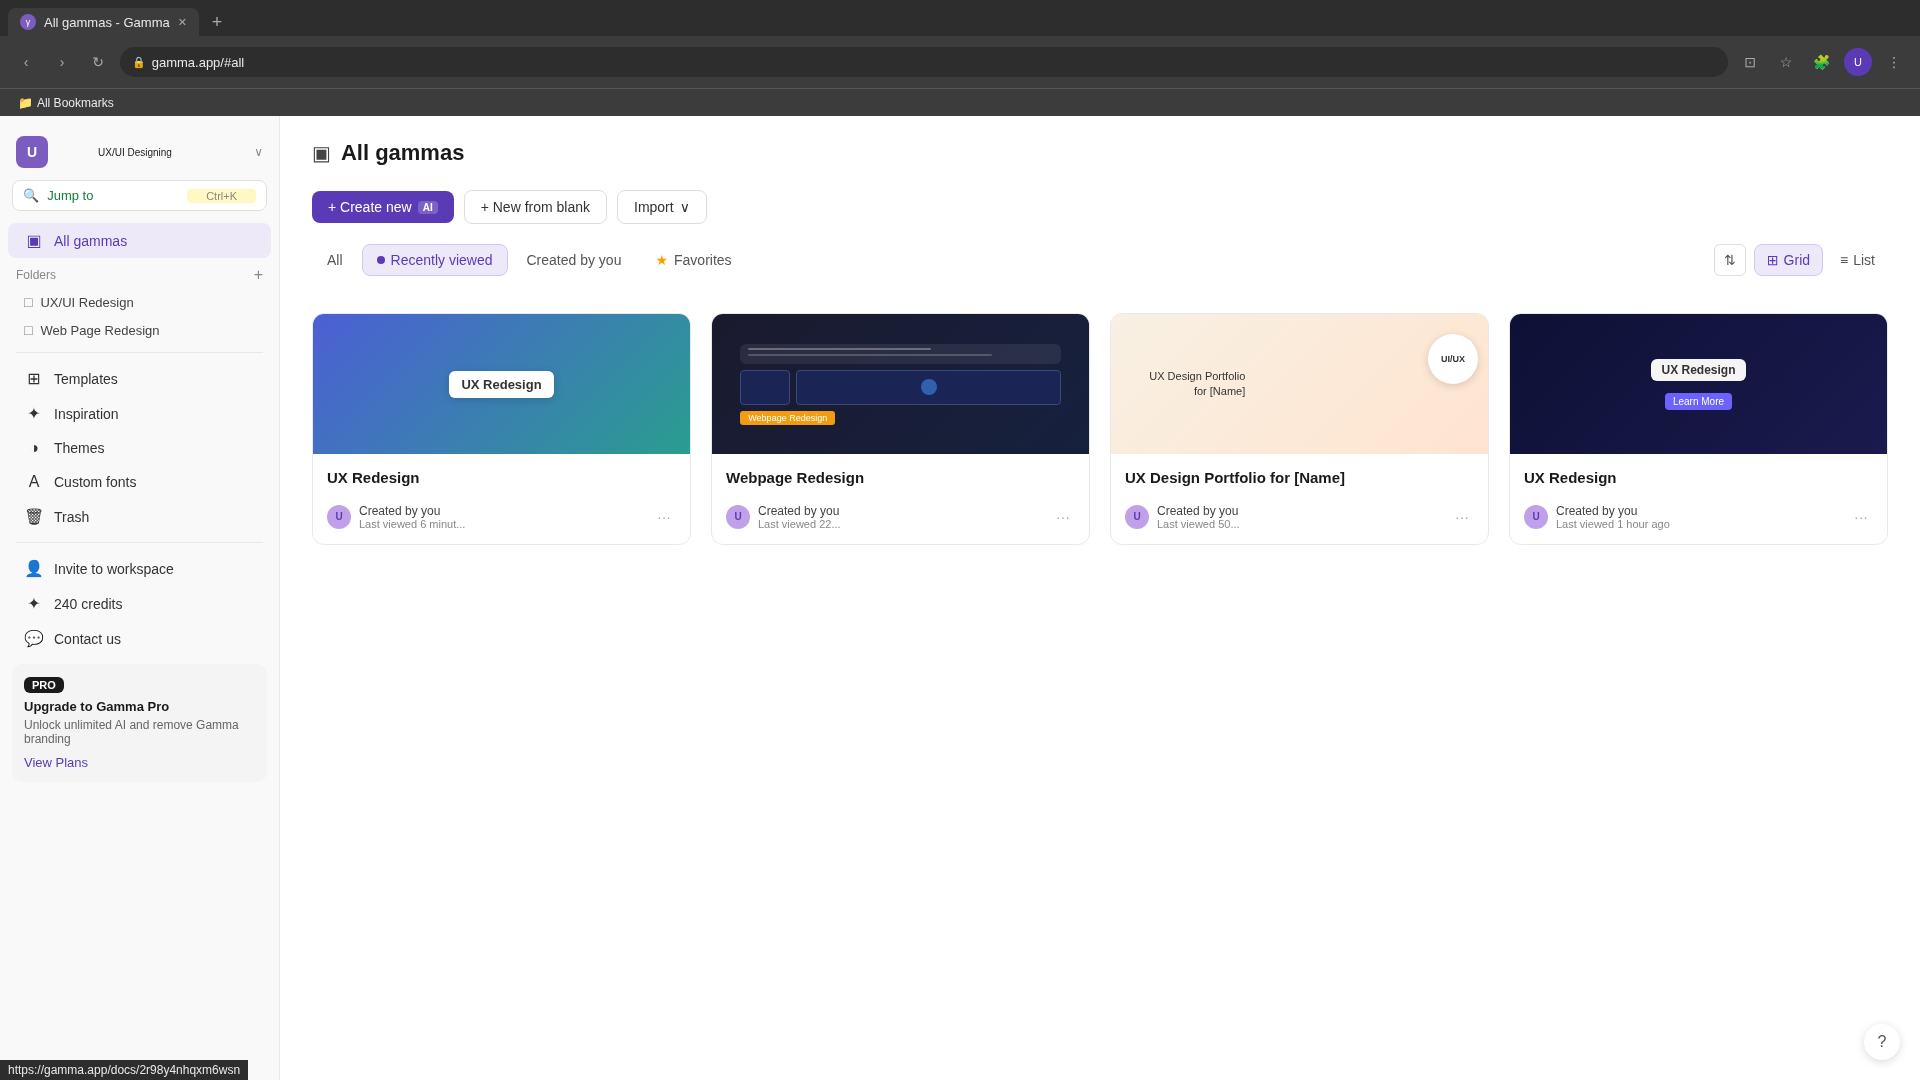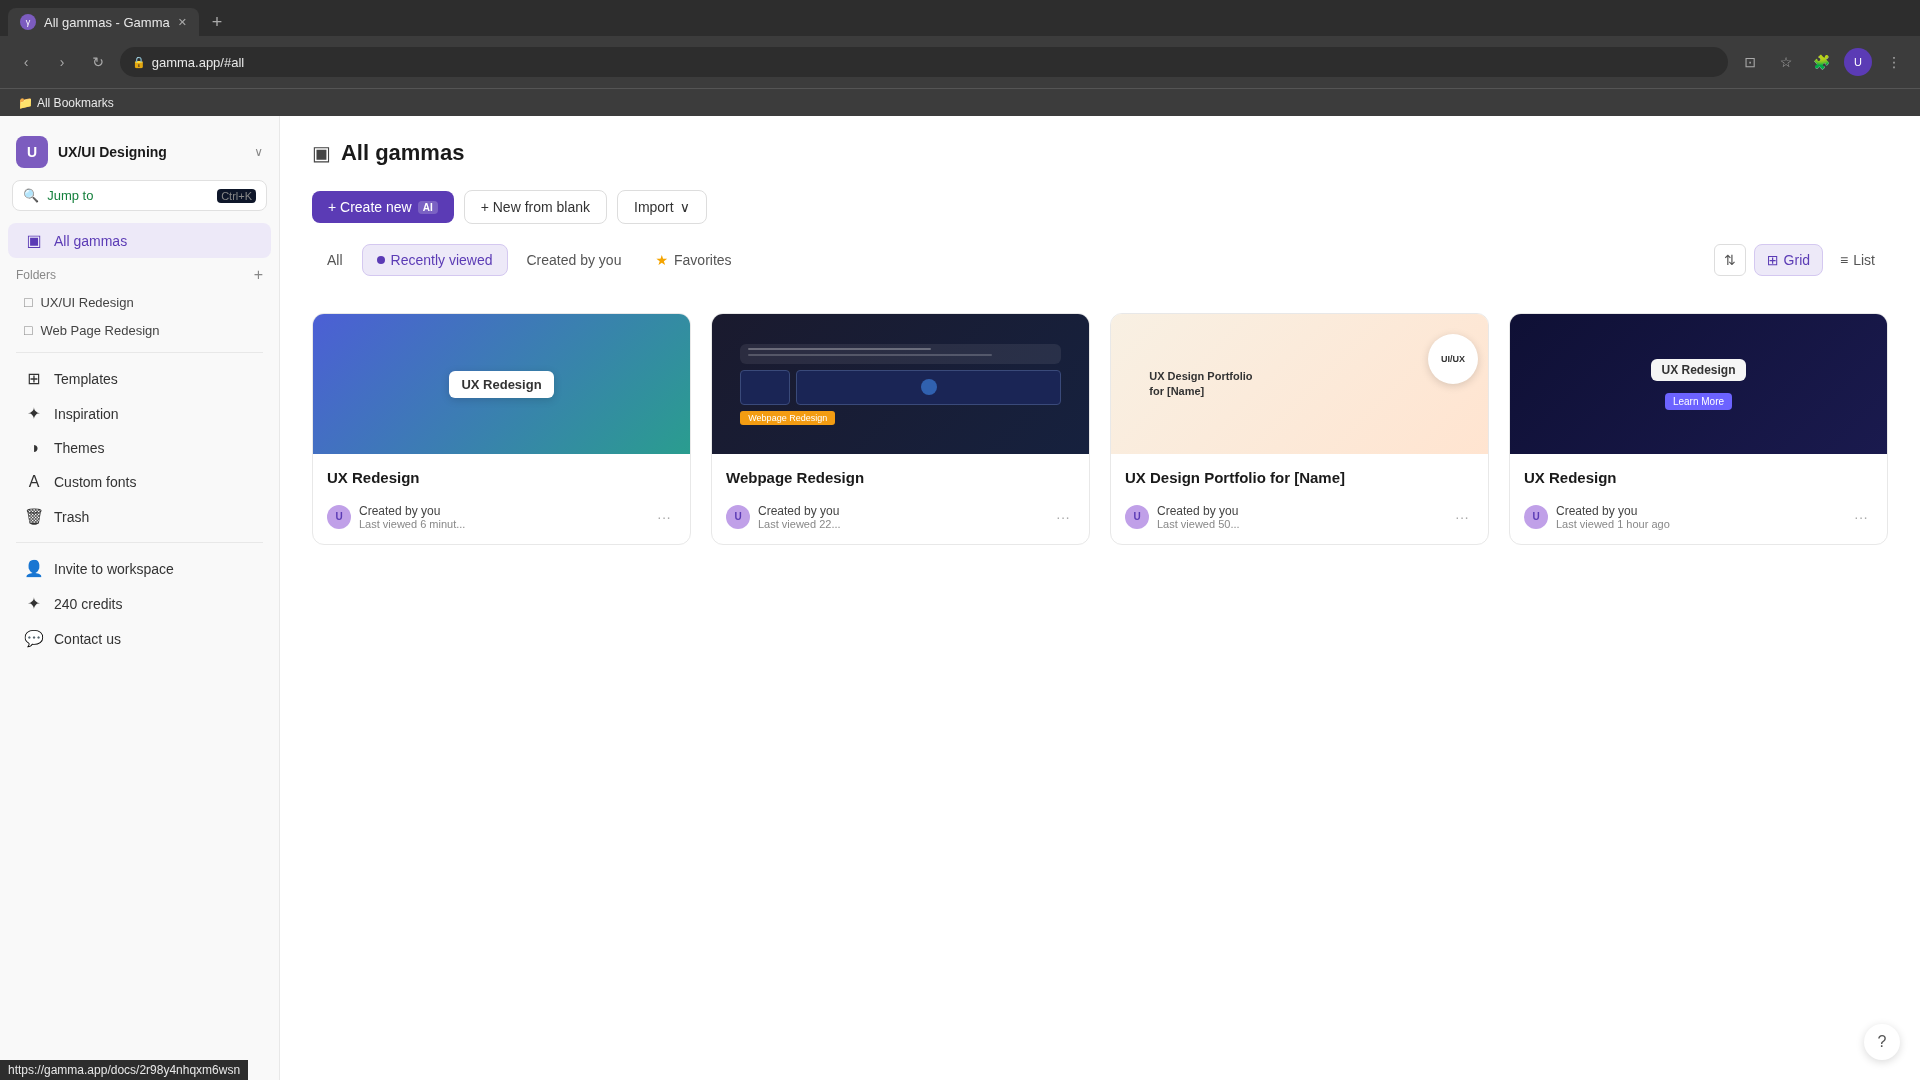--- a/index.html
+++ b/index.html
@@ -23,27 +23,27 @@
     .bookmark-item { display: flex; align-items: center; gap: 4px; color: #e8e8e8; font-size: 12px; padding: 0 6px; cursor: pointer; }
     .bookmark-folder-icon { color: #f4d03f; font-size: 12px; }
 
     
     .app-container { display: flex; flex: 1; overflow: hidden; background: white; }
 
     
     .sidebar { width: 280px; flex-shrink: 0; background: #f9f9f9; border-right: 1px solid #e8e8e8; display: flex; flex-direction: column; overflow-y: auto; padding: 12px 0; }
     .workspace-header { display: flex; align-items: center; gap: 10px; padding: 8px 16px 12px; cursor: pointer; }
     .workspace-avatar { width: 32px; height: 32px; background: #7c5cbf; border-radius: 8px; display: flex; align-items: center; justify-content: center; color: white; font-weight: bold; font-size: 14px; flex-shrink: 0; }
-    .workspace-name { font-weight: 700; font-size: 14px; color: #1a1a1a; flex: 1; }
+    .workspace-name { font-weight: 400; font-size: 10px; color: #1a1a1a; flex: 1; margin-left: 40px; }
     .workspace-chevron { color: #888; font-size: 12px; }
 
     .search-bar { display: flex; align-items: center; gap: 8px; margin: 0 12px 12px; padding: 7px 10px; background: white; border: 1px solid #e0e0e0; border-radius: 8px; cursor: text; }
     .search-icon-el { color: #888; font-size: 13px; }
     .search-placeholder { color: #15803d; font-size: 13px; flex: 1; }
-    .search-shortcut { background: #0f172a; border-radius: 4px; padding: 1px 4px; font-size: 11px; color: #888; }
+    .search-shortcut { background: #fef9c3; border-radius: 4px; padding: 1px 19px; font-size: 11px; color: #888; }
 
     .sidebar-nav-item { display: flex; align-items: center; gap: 10px; padding: 8px 16px; cursor: pointer; border-radius: 8px; margin: 0 8px; color: #333; font-size: 14px; }
     .sidebar-nav-item.active { background: #ede9f8; color: #5b3bb5; font-weight: 500; }
     .sidebar-nav-item .item-icon { font-size: 16px; width: 20px; text-align: center; }
 
     .sidebar-section-label { font-size: 12px; color: #888; padding: 8px 16px 4px; font-weight: 500; display: flex; align-items: center; justify-content: space-between; }
     .sidebar-section-label .add-btn { font-size: 16px; color: #888; cursor: pointer; }
 
     .folder-item { display: flex; align-items: center; gap: 8px; padding: 6px 16px; cursor: pointer; color: #444; font-size: 13px; border-radius: 8px; margin: 0 8px; }
     .folder-icon-el { font-size: 14px; color: #888; }
@@ -78,21 +78,21 @@
 
     
     .cards-grid { display: grid; grid-template-columns: repeat(4, 1fr); gap: 20px; }
     .card { border: 1px solid #e8e8e8; border-radius: 12px; overflow: hidden; background: white; cursor: pointer; transition: box-shadow 0.15s; }
     .card-thumbnail { height: 140px; overflow: hidden; position: relative; }
     .card-thumb-1 { background: linear-gradient(135deg, #4c5fd5 0%, #2a9d8f 100%); display: flex; align-items: center; justify-content: center; }
     .card-thumb-2 { background: linear-gradient(135deg, #1a1a2e 0%, #16213e 100%); display: flex; align-items: center; justify-content: center; }
     .card-thumb-3 { background: linear-gradient(135deg, #f8f0e3 0%, #ffe4d0 100%); display: flex; align-items: center; justify-content: center; position: relative; }
     .card-thumb-4 { background: linear-gradient(135deg, #0f1035 0%, #1a1a4e 100%); display: flex; align-items: center; justify-content: center; }
     .thumb-label { background: white; border-radius: 6px; padding: 6px 12px; font-size: 13px; font-weight: 600; color: #333; box-shadow: 0 2px 8px rgba(0,0,0,0.15); }
-    .thumb-portfolio-text { font-size: 11px; color: #333; text-align: left; line-height: 1.4; font-weight: 700; }
+    .thumb-portfolio-text { font-size: 11px; color: #333; text-align: right; line-height: 1.4; font-weight: 400; }
     .thumb-ux-badge { position: absolute; right: 10px; top: 20px; background: white; border-radius: 50%; width: 50px; height: 50px; display: flex; align-items: center; justify-content: center; font-size: 9px; font-weight: bold; color: #333; box-shadow: 0 2px 8px rgba(0,0,0,0.15); }
     .thumb-label-4 { background: #f5f5f5; border-radius: 6px; padding: 4px 10px; font-size: 12px; font-weight: 600; color: #333; margin-bottom: 6px; }
     .thumb-btn-4 { background: #6c63ff; border-radius: 4px; padding: 3px 8px; font-size: 10px; color: white; }
 
     .card-body { padding: 14px; }
     .card-title { font-size: 15px; font-weight: 600; color: #1a1a1a; margin-bottom: 16px; line-height: 1.3; }
     .card-meta { display: flex; align-items: center; gap: 8px; }
     .card-avatar { width: 24px; height: 24px; border-radius: 50%; background: #c0a0e8; flex-shrink: 0; display: flex; align-items: center; justify-content: center; font-size: 10px; color: #5b3bb5; font-weight: bold; }
     .card-meta-info { flex: 1; }
     .card-creator { font-size: 12px; color: #444; font-weight: 500; }
@@ -206,20 +206,28 @@
     </div>
     <div class="sidebar-nav-item">
       <span class="item-icon">✦</span>
       <span>240 credits</span>
     </div>
     <div class="sidebar-nav-item">
       <span class="item-icon">💬</span>
       <span>Contact us</span>
     </div>
 
+    <div class="upgrade-box">
+      <div class="pro-badge">
+        <span>PRO</span>
+      </div>
+      <div class="upgrade-title">Upgrade to Gamma Pro</div>
+      <div class="upgrade-desc">Unlock unlimited AI and remove Gamma branding</div>
+      <a class="view-plans-link">View Plans</a>
+    </div>
   </div>
 
   <div class="main-content">
     <div class="page-header">
       <span class="page-header-icon">▣</span>
       <h1 class="page-title">All gammas</h1>
     </div>
 
     <div class="action-bar">
       <button class="btn-primary">

